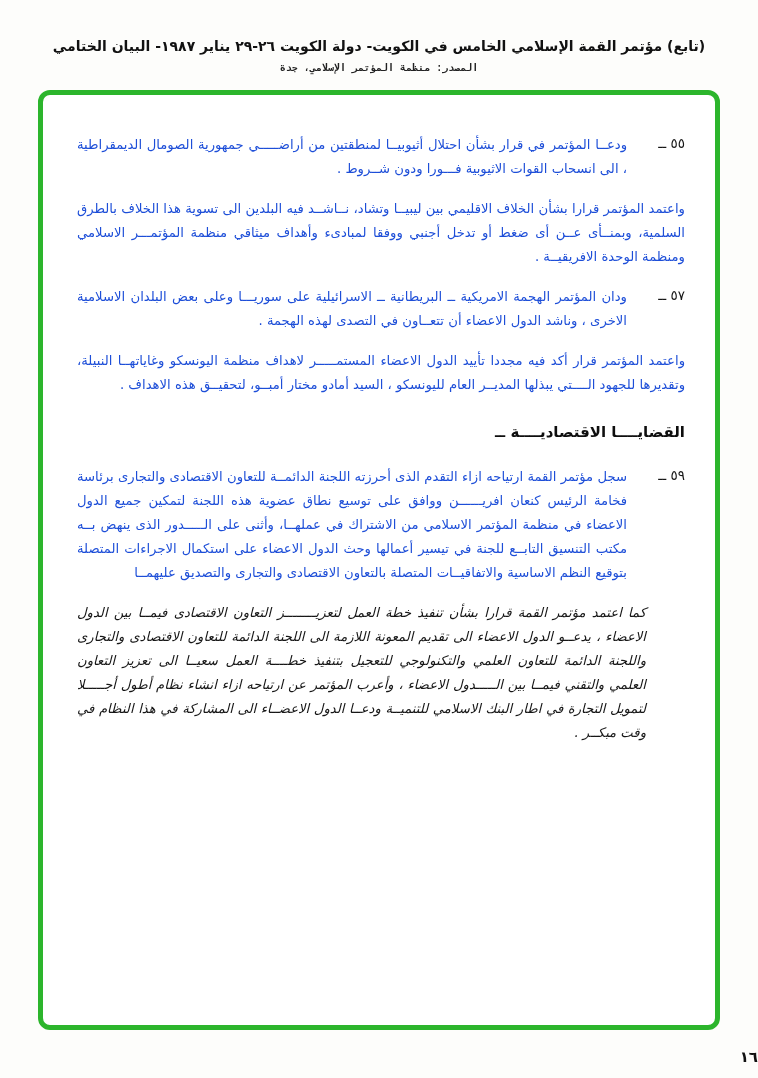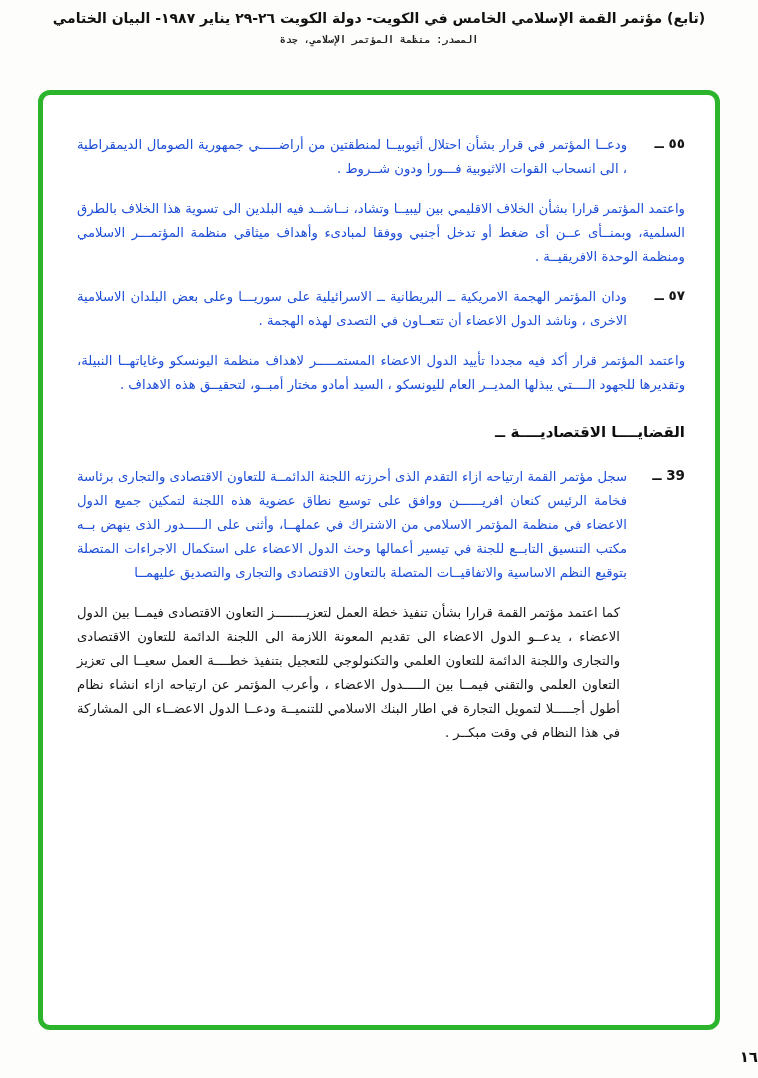--- a/index.html
+++ b/index.html
@@ -7,21 +7,21 @@
     width:758px;height:1078px;
     background:#fdfdfb;
     font-family:"DejaVu Sans",sans-serif;
     color:#1c1c1c;
     direction:rtl;
     position:relative;
     overflow:hidden;
   }
   .page-header{
     text-align:center;
-    padding-top:10px;
+    padding-top:38px;
   }
   .page-header .title{
     font-size:14px;
     font-weight:bold;
     color:#111;
   }
   .page-header .source{
     font-size:10px;
     font-weight:bold;
     margin-top:8px;
@@ -42,41 +42,42 @@
     overflow:hidden;
   }
   .item{
     display:flex;
     direction:rtl;
     margin-bottom:16px;
   }
   .item .num{
     flex:0 0 58px;
     font-size:13.5px;
-    font-weight:bold;
+    font-weight:normal;
     white-space:nowrap;
     padding-top:2px;
     color:#161616;
   }
   .item .body{
     flex:1;
     margin:0;
     font-size:13.2px;
     line-height:1.82;
     text-align:justify;
     color:#1d4ed8;
     font-weight:500;
   }
   .continuation{
-    margin:0 65px 16px 0;
+    margin:0 39px 16px 0;
     font-size:13.2px;
     line-height:1.82;
     text-align:justify;
     color:#161616;
     font-weight:500;
+    font-style:italic;
   }
   .section-heading{
     margin:26px 0 24px 0;
     font-size:15px;
     font-weight:bold;
     color:#0e0e0e;
     letter-spacing:1px;
   }
   .page-footer{
     position:absolute;
@@ -114,21 +115,21 @@
     <p class="body">ودان المؤتمر الهجمة الامريكية ــ البريطانية ــ الاسرائيلية على سوريـــا وعلى بعض البلدان الاسلامية الاخرى ، وناشد الدول الاعضاء أن تتعــاون في التصدى لهذه الهجمة .</p>
   </div>
 
   <div class="item">
     <p class="body">واعتمد المؤتمر قرار أكد فيه مجددا تأييد الدول الاعضاء المستمـــــر لاهداف منظمة اليونسكو وغاياتهــا النبيلة، وتقديرها للجهود الــــتي يبذلها المديــر العام لليونسكو ، السيد أمادو مختار أمبــو، لتحقيــق هذه الاهداف .</p>
   </div>
 
   <div class="section-heading">القضايــــا الاقتصاديــــة ــ</div>
 
   <div class="item">
-    <div class="num">39 ــ</div>
+    <div class="num">٥٩ ــ</div>
     <p class="body">سجل مؤتمر القمة ارتياحه ازاء التقدم الذى أحرزته اللجنة الدائمــة للتعاون الاقتصادى والتجارى برئاسة فخامة الرئيس كنعان افريــــــن ووافق على توسيع نطاق عضوية هذه اللجنة لتمكين جميع الدول الاعضاء في منظمة المؤتمر الاسلامي من الاشتراك في عملهــا، وأثنى على الـــــدور الذى ينهض بــه مكتب التنسيق التابــع للجنة في تيسير أعمالها وحث الدول الاعضاء على استكمال الاجراءات المتصلة بتوقيع النظم الاساسية والاتفاقيــات المتصلة بالتعاون الاقتصادى والتجارى والتصديق عليهمــا</p>
   </div>
 
   <p class="continuation">كما اعتمد مؤتمر القمة قرارا بشأن تنفيذ خطة العمل لتعزيــــــــز التعاون الاقتصادى فيمــا بين الدول الاعضاء ، يدعــو الدول الاعضاء الى تقديم المعونة اللازمة الى اللجنة الدائمة للتعاون الاقتصادى والتجارى واللجنة الدائمة للتعاون العلمي والتكنولوجي للتعجيل بتنفيذ خطــــة العمل سعيــا الى تعزيز التعاون العلمي والتقني فيمــا بين الـــــدول الاعضاء ، وأعرب المؤتمر عن ارتياحه ازاء انشاء نظام أطول أجـــــلا لتمويل التجارة في اطار البنك الاسلامي للتنميــة ودعــا الدول الاعضــاء الى المشاركة في هذا النظام في وقت مبكــر .</p>
 
 </div>
 
 <div class="page-footer">
   <div class="page-number">١٦</div>
 </div>

